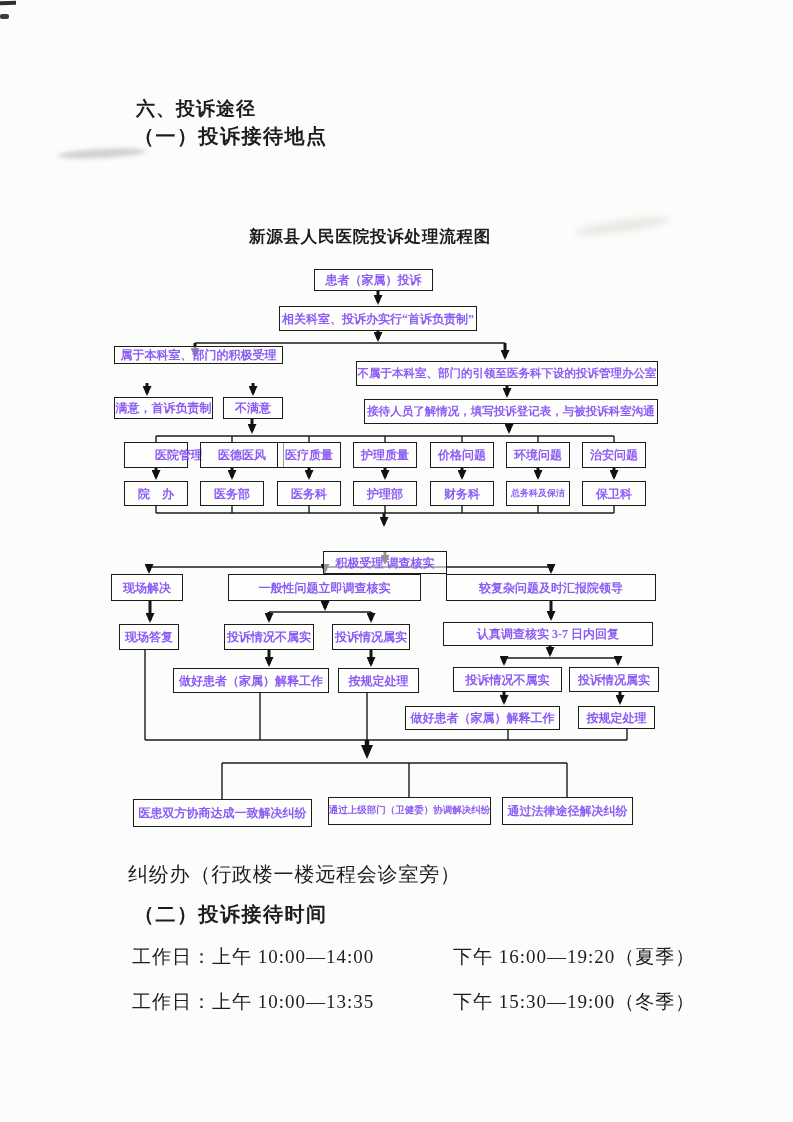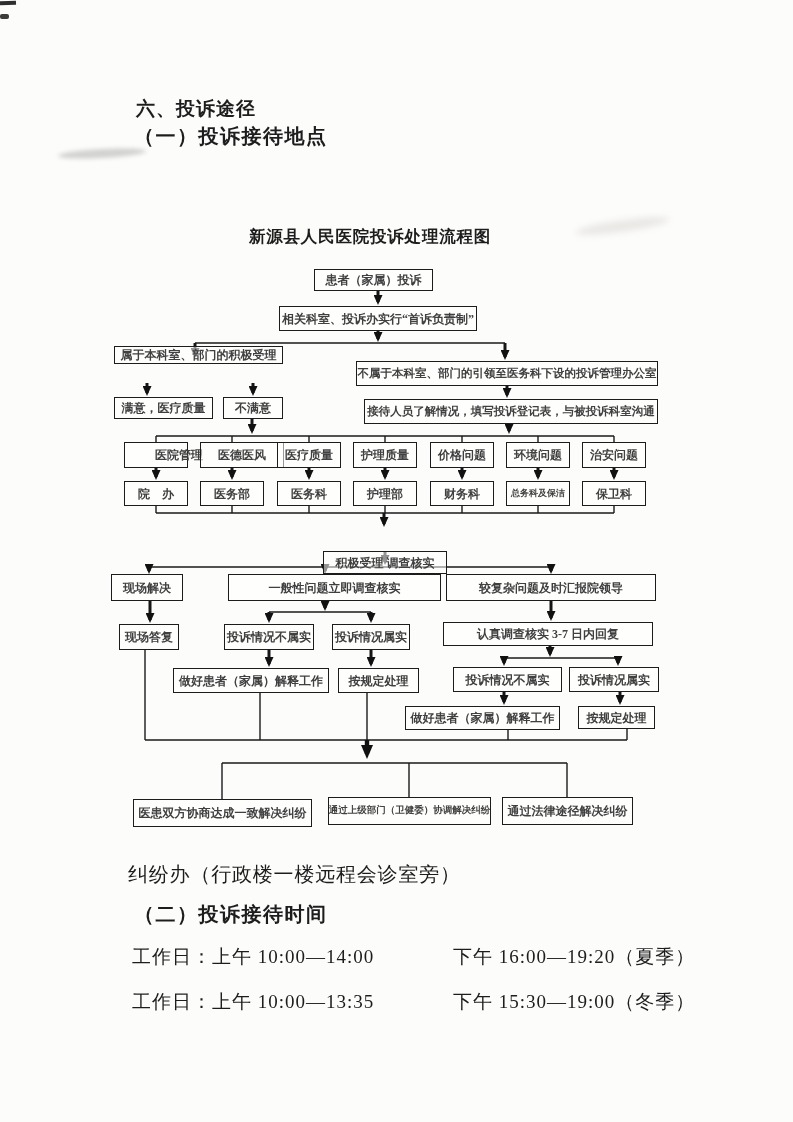--- a/index.html
+++ b/index.html
@@ -21,21 +21,21 @@
   .hours-left{position:absolute;left:132px;font-size:19px;font-weight:500;letter-spacing:1px;}
   .hours-right{position:absolute;left:453px;font-size:19px;font-weight:500;letter-spacing:1px;}
   .r1{top:944px;} .r2{top:989px;}
 
   
   .node{
     position:absolute;box-sizing:border-box;
     border:1.6px solid #1c1c1c;background:rgba(255,255,255,0.55);
     display:flex;align-items:center;justify-content:center;
     text-align:center;white-space:nowrap;
-    font-size:12px;font-weight:600;color:#404040;line-height:1;
+    font-size:12px;font-weight:600;color:#8b5cf6;line-height:1;
   }
   .fs115{font-size:11.5px;} .fs95{font-size:9.5px;} .fs9{font-size:9px;}
 
   svg.connectors{position:absolute;left:0;top:0;}
   .tl{stroke:#1a1a1a;stroke-width:1.4;fill:none;}
   .tk{stroke:#161616;stroke-width:3;fill:none;}
   .tb{stroke:#111;stroke-width:4.4;fill:none;}
 
   
   .mark1{position:absolute;left:0;top:1px;width:16px;height:4px;background:#2e2e2e;transform:rotate(-2deg);}
@@ -139,21 +139,21 @@
         <line class="tk" x1="504" y1="692" x2="504" y2="702" marker-end="url(#ah)"></line>
         <line class="tk" x1="620" y1="692" x2="620" y2="702" marker-end="url(#ah)"></line>
         <line class="tb" x1="367" y1="740" x2="367" y2="754" marker-end="url(#ahb)"></line>
       </g>
     </svg>
 
     <div class="node" style="left:314px;top:269px;width:119px;height:22px;">患者（家属）投诉</div>
     <div class="node" style="left:279px;top:306px;width:198px;height:25px;">相关科室、投诉办实行“首诉负责制”</div>
     <div class="node" style="left:114px;top:346px;width:169px;height:18px;">属于本科室、部门的积极受理</div>
     <div class="node fs115" style="left:356px;top:361px;width:302px;height:25px;">不属于本科室、部门的引领至医务科下设的投诉管理办公室</div>
-    <div class="node" style="left:114px;top:397px;width:99px;height:22px;">满意，医疗质量</div>
+    <div class="node" style="left:114px;top:397px;width:99px;height:22px;">满意，首诉负责制</div>
     <div class="node" style="left:223px;top:397px;width:60px;height:22px;">不满意</div>
     <div class="node fs115" style="left:364px;top:399px;width:294px;height:25px;">接待人员了解情况，填写投诉登记表，与被投诉科室沟通</div>
 
     <div class="node" style="left:124px;top:442px;width:64px;height:26px;padding-left:46px;">医院管理</div>
     <div class="node" style="left:200px;top:442px;width:84px;height:26px;">医德医风</div>
     <div class="node" style="left:277px;top:442px;width:64px;height:26px;">医疗质量</div>
     <div class="node" style="left:353px;top:442px;width:64px;height:26px;">护理质量</div>
     <div class="node" style="left:430px;top:442px;width:64px;height:26px;">价格问题</div>
     <div class="node" style="left:506px;top:442px;width:64px;height:26px;">环境问题</div>
     <div class="node" style="left:582px;top:442px;width:64px;height:26px;">治安问题</div>
@@ -162,21 +162,21 @@
     <div class="node" style="left:200px;top:481px;width:64px;height:25px;">医务部</div>
     <div class="node" style="left:277px;top:481px;width:64px;height:25px;">医务科</div>
     <div class="node" style="left:353px;top:481px;width:64px;height:25px;">护理部</div>
     <div class="node" style="left:430px;top:481px;width:64px;height:25px;">财务科</div>
     <div class="node fs9" style="left:506px;top:481px;width:64px;height:25px;">总务科及保洁</div>
     <div class="node" style="left:582px;top:481px;width:64px;height:25px;text-align:center;">保卫科</div>
 
     <div class="node" style="left:323px;top:528px;width:124px;height:23px;margin-top:23px;">积极受理 调查核实</div>
 
     <div class="node" style="left:111px;top:574px;width:72px;height:27px;">现场解决</div>
-    <div class="node" style="left:228px;top:574px;width:213px;height:27px;">一般性问题立即调查核实</div>
+    <div class="node" style="left:228px;top:574px;width:193px;height:27px;">一般性问题立即调查核实</div>
     <div class="node" style="left:446px;top:574px;width:210px;height:27px;">较复杂问题及时汇报院领导</div>
 
     <div class="node" style="left:119px;top:624px;width:60px;height:26px;">现场答复</div>
     <div class="node" style="left:224px;top:624px;width:90px;height:26px;">投诉情况不属实</div>
     <div class="node" style="left:332px;top:624px;width:78px;height:26px;">投诉情况属实</div>
     <div class="node" style="left:443px;top:622px;width:210px;height:24px;">认真调查核实 3-7 日内回复</div>
 
     <div class="node" style="left:173px;top:668px;width:156px;height:25px;">做好患者（家属）解释工作</div>
     <div class="node" style="left:338px;top:668px;width:81px;height:25px;">按规定处理</div>
     <div class="node" style="left:453px;top:667px;width:109px;height:25px;">投诉情况不属实</div>

